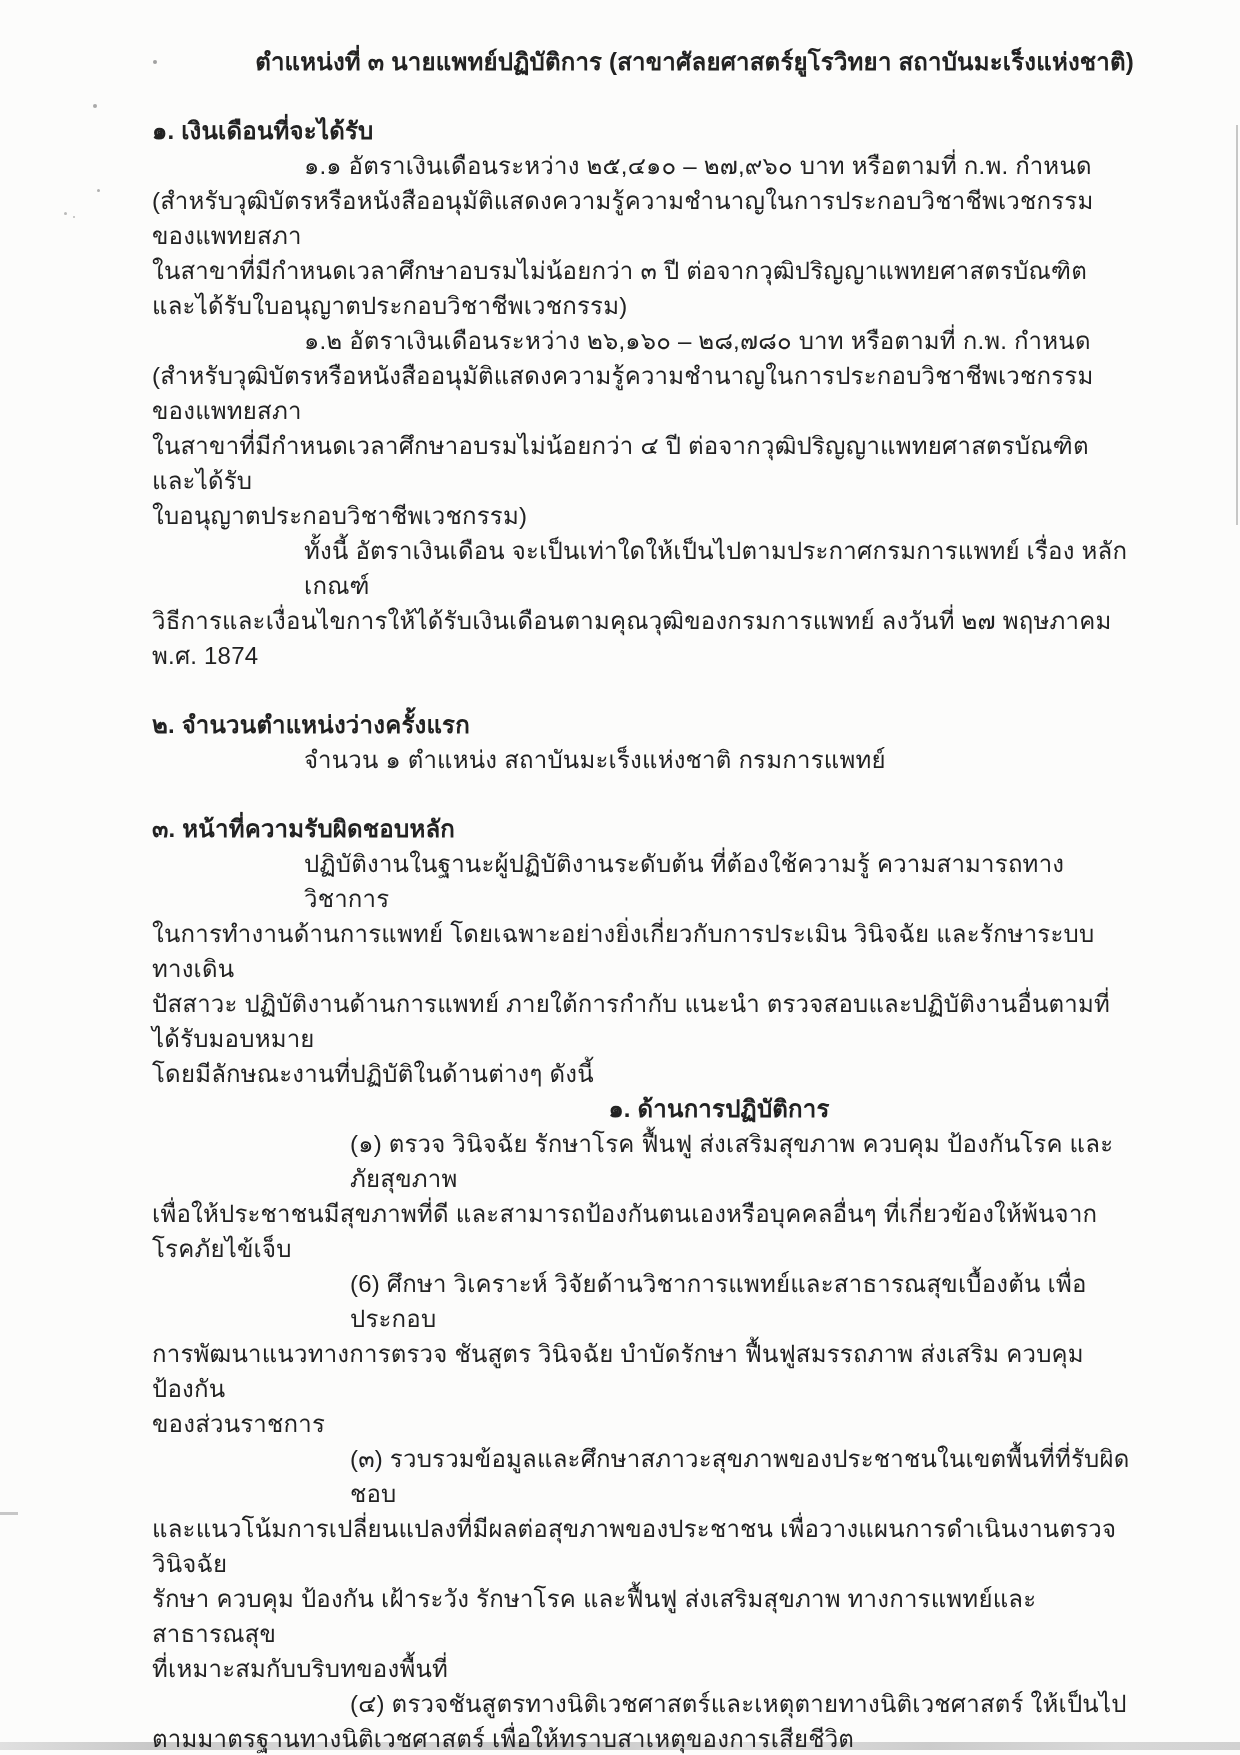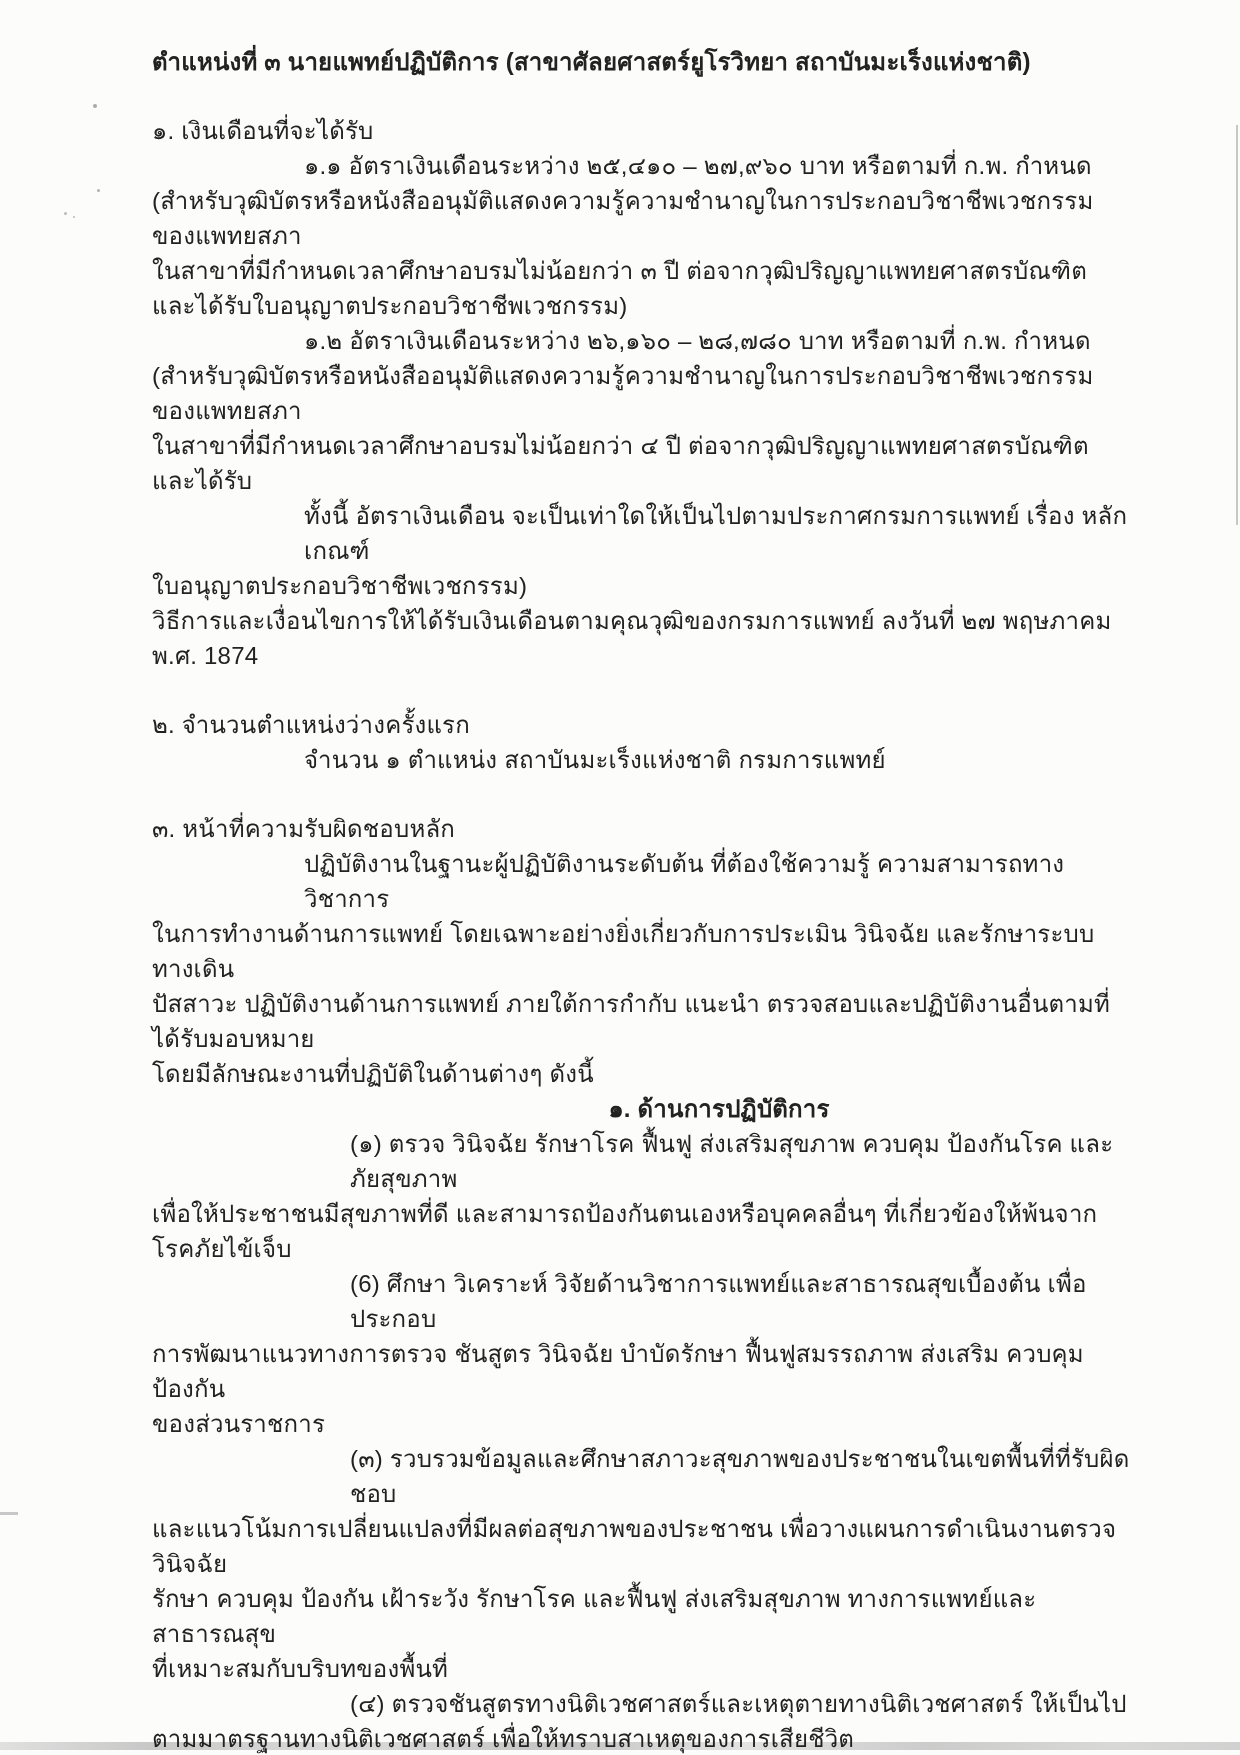--- a/index.html
+++ b/index.html
@@ -23,26 +23,26 @@
     left: 152px;
     width: 982px;
   }
   .line {
     font-size: 24px;
     line-height: 35px;
     white-space: normal;
     letter-spacing: 0.2px;
   }
   .b-title {
-    text-align: left;
+    text-align: right;
     font-weight: bold;
     margin-bottom: 21px;
   }
   .b-h1 {
-    font-weight: normal;
+    font-weight: bold;
     margin-top: 34px;
   }
   .b-h2 {
     font-weight: bold;
     padding-left: 152px;
     text-align: center;
   }
   .b-indent {
     padding-left: 152px;
   }
@@ -104,22 +104,22 @@
   <div class="content" id="doc">
       <div class="line b-title">ตำแหน่งที่ ๓ นายแพทย์ปฏิบัติการ (สาขาศัลยศาสตร์ยูโรวิทยา สถาบันมะเร็งแห่งชาติ)</div>
       <div class="line b-h1">๑. เงินเดือนที่จะได้รับ</div>
       <div class="line b-indent">๑.๑ อัตราเงินเดือนระหว่าง ๒๕,๔๑๐ – ๒๗,๙๖๐ บาท หรือตามที่ ก.พ. กำหนด</div>
       <div class="line b-plain">(สำหรับวุฒิบัตรหรือหนังสืออนุมัติแสดงความรู้ความชำนาญในการประกอบวิชาชีพเวชกรรมของแพทยสภา</div>
       <div class="line b-plain">ในสาขาที่มีกำหนดเวลาศึกษาอบรมไม่น้อยกว่า ๓ ปี ต่อจากวุฒิปริญญาแพทยศาสตรบัณฑิต</div>
       <div class="line b-plain">และได้รับใบอนุญาตประกอบวิชาชีพเวชกรรม)</div>
       <div class="line b-indent">๑.๒ อัตราเงินเดือนระหว่าง ๒๖,๑๖๐ – ๒๘,๗๘๐ บาท หรือตามที่ ก.พ. กำหนด</div>
       <div class="line b-plain">(สำหรับวุฒิบัตรหรือหนังสืออนุมัติแสดงความรู้ความชำนาญในการประกอบวิชาชีพเวชกรรมของแพทยสภา</div>
       <div class="line b-plain">ในสาขาที่มีกำหนดเวลาศึกษาอบรมไม่น้อยกว่า ๔ ปี ต่อจากวุฒิปริญญาแพทยศาสตรบัณฑิต และได้รับ</div>
+      <div class="line b-plain">ใบอนุญาตประกอบวิชาชีพเวชกรรม)</div>
       <div class="line b-indent">ทั้งนี้ อัตราเงินเดือน จะเป็นเท่าใดให้เป็นไปตามประกาศกรมการแพทย์ เรื่อง หลักเกณฑ์</div>
-      <div class="line b-plain">ใบอนุญาตประกอบวิชาชีพเวชกรรม)</div>
       <div class="line b-plain">วิธีการและเงื่อนไขการให้ได้รับเงินเดือนตามคุณวุฒิของกรมการแพทย์ ลงวันที่ ๒๗ พฤษภาคม พ.ศ. 1874</div>
       <div class="line b-h1">๒. จำนวนตำแหน่งว่างครั้งแรก</div>
       <div class="line b-indent">จำนวน ๑ ตำแหน่ง สถาบันมะเร็งแห่งชาติ กรมการแพทย์</div>
       <div class="line b-h1">๓. หน้าที่ความรับผิดชอบหลัก</div>
       <div class="line b-indent">ปฏิบัติงานในฐานะผู้ปฏิบัติงานระดับต้น ที่ต้องใช้ความรู้ ความสามารถทางวิชาการ</div>
       <div class="line b-plain">ในการทำงานด้านการแพทย์ โดยเฉพาะอย่างยิ่งเกี่ยวกับการประเมิน วินิจฉัย และรักษาระบบทางเดิน</div>
       <div class="line b-plain">ปัสสาวะ ปฏิบัติงานด้านการแพทย์ ภายใต้การกำกับ แนะนำ ตรวจสอบและปฏิบัติงานอื่นตามที่ได้รับมอบหมาย</div>
       <div class="line b-plain">โดยมีลักษณะงานที่ปฏิบัติในด้านต่างๆ ดังนี้</div>
       <div class="line b-h2">๑. ด้านการปฏิบัติการ</div>
       <div class="line b-item">(๑) ตรวจ วินิจฉัย รักษาโรค ฟื้นฟู ส่งเสริมสุขภาพ ควบคุม ป้องกันโรค และภัยสุขภาพ</div>

